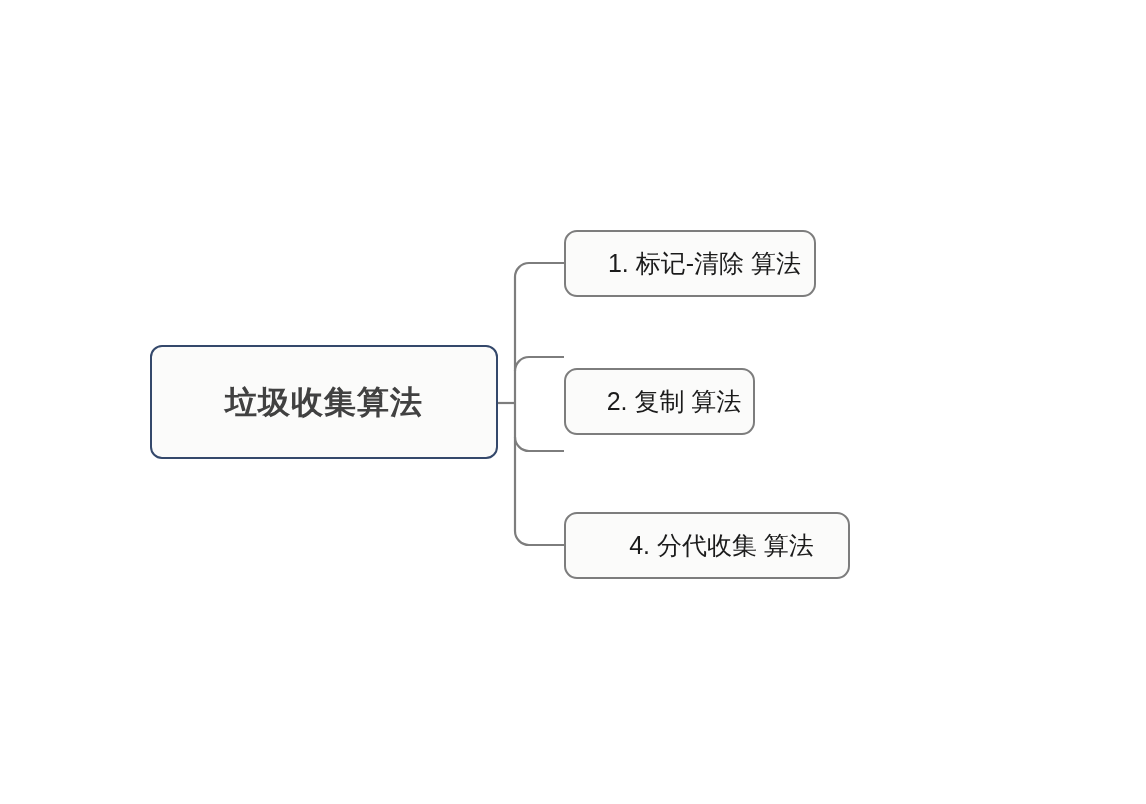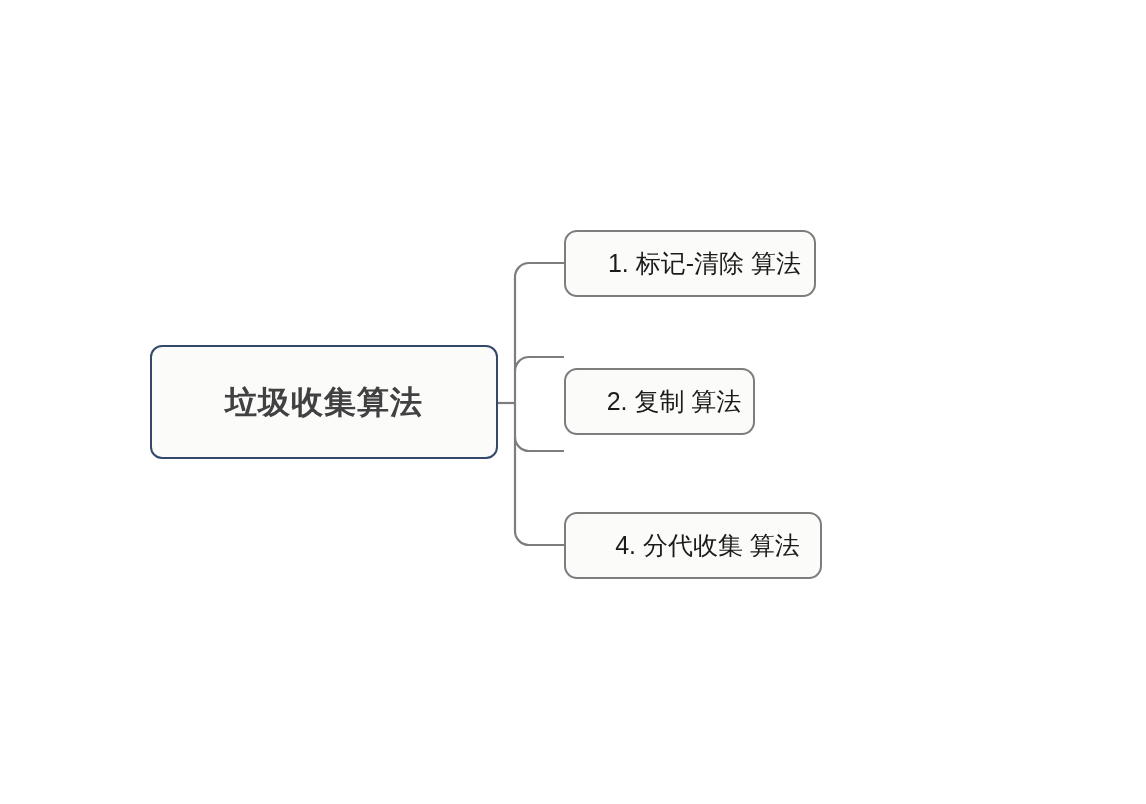--- a/index.html
+++ b/index.html
@@ -52,21 +52,21 @@
     border: 2.2px solid #7d7d7d;
     border-radius: 13px;
     color: #1b1b1b;
     font-size: 25px;
     font-weight: normal;
     padding-left: 29px;
   }
   .node-c1 { left: 564px; top: 230px; width: 252px; height: 67px; }
   .node-c2 { left: 564px; top: 324px; width: 191px; height: 67px; margin-top: 44px; }
   .node-c3 { left: 564px; top: 418px; width: 252px; height: 67px; }
-  .node-c4 { left: 564px; top: 512px; width: 258px; height: 67px; border-radius: 13px; }
+  .node-c4 { left: 564px; top: 512px; width: 286px; height: 67px; border-radius: 13px; }
   .node-label {
     display: inline-block;
     line-height: 1;
   }
 </style>
 </head>
 <body>
 
 <div id="canvas">
 

